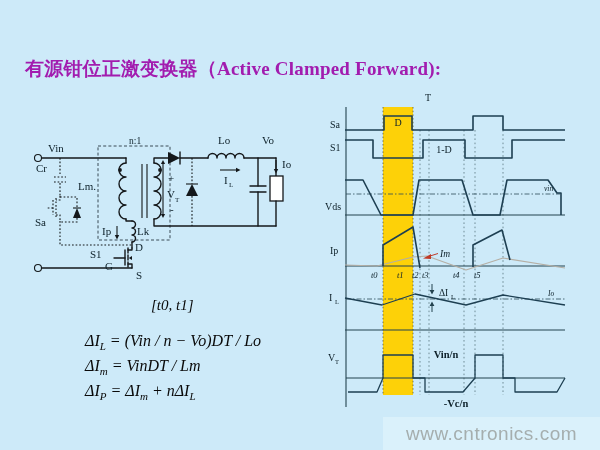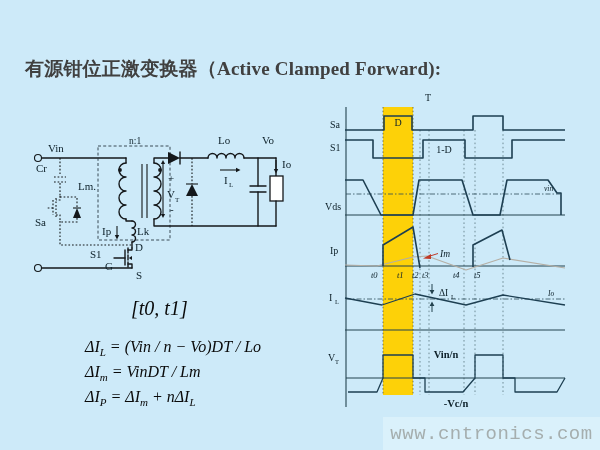--- a/index.html
+++ b/index.html
@@ -1,18 +1,18 @@
 <!DOCTYPE html>
 <html><head>
 <meta charset="utf-8">
 <style>
   html,body{margin:0;padding:0}
   .slide{position:relative;width:600px;height:450px;background:#cdeaf9;overflow:hidden;
          font-family:"Liberation Serif","DejaVu Serif",serif;}
-  .title{position:absolute;left:25px;top:56px;font-size:19px;font-weight:bold;color:#404040;
+  .title{position:absolute;left:25px;top:56px;font-size:19px;font-weight:bold;color:#a21caf;
          letter-spacing:.2px;white-space:nowrap}
   svg{position:absolute;overflow:visible}
   svg text{font-family:"Liberation Serif","DejaVu Serif",serif;fill:#0d2029}
   
   .cw{stroke:#14181b;stroke-width:1.4;fill:none;stroke-linejoin:round;stroke-linecap:round}
   .cthin{stroke:#14181b;stroke-width:1.1;fill:none}
   .cd{stroke:#14181b;stroke-width:1.1;fill:none;stroke-dasharray:1.7 1.9;stroke-linecap:butt}
   .cbox{stroke:#2a3b44;stroke-width:.9;fill:none;stroke-dasharray:3 2.2}
   .cf{fill:#14181b;stroke:none}
   
@@ -20,26 +20,26 @@
   .wlt{stroke:#1d3f52;stroke-width:1.3;fill:none;stroke-linejoin:round}
   .axis{stroke:#23424f;stroke-width:1;fill:none}
   .axv{stroke:#23424f;stroke-width:1.1;fill:none}
   .dd{stroke:#2b4c59;stroke-width:.8;fill:none;stroke-dasharray:5 2 1.5 2}
   .grid{stroke:#47666f;stroke-width:.7;fill:none;stroke-dasharray:1.6 2.6}
   .bandedge{stroke:#5a5a40;stroke-width:.8;fill:none;stroke-dasharray:1.5 2.2}
   .gray{stroke:#b5afa5;stroke-width:1.2;fill:none;stroke-linejoin:round}
   .redl{stroke:#bf3a28;stroke-width:1;fill:none}
   .redf{fill:#bf3a28;stroke:none}
   .eqs{position:absolute;left:85px;top:297px;color:#0a0a0a}
-  .eq-interval{font-style:italic;font-size:20px;margin-left:46px;margin-bottom:18px}
+  .eq-interval{font-style:italic;font-size:15px;margin-left:66px;margin-bottom:18px}
   .eq-line{font-style:italic;font-size:16px;height:25px;white-space:nowrap}
   .eq-line sub,.eq-interval sub{font-size:11px}
   .watermark{position:absolute;left:383px;top:417px;width:217px;height:33px;background:#daf1fb;
              display:flex;align-items:center;justify-content:center;
-             font-family:Liberation Mono, monospace;
+             font-family:Liberation Sans, sans-serif;
              font-size:19px;color:#a5aeae;letter-spacing:.5px}
 </style>
 </head>
 <body>
 
 <div class="slide">
 
   <div class="title">有源钳位正激变换器（Active Clamped Forward):</div>
 
   <svg style="left:22px;top:118px" width="300" height="175" viewBox="0 0 300 175">

